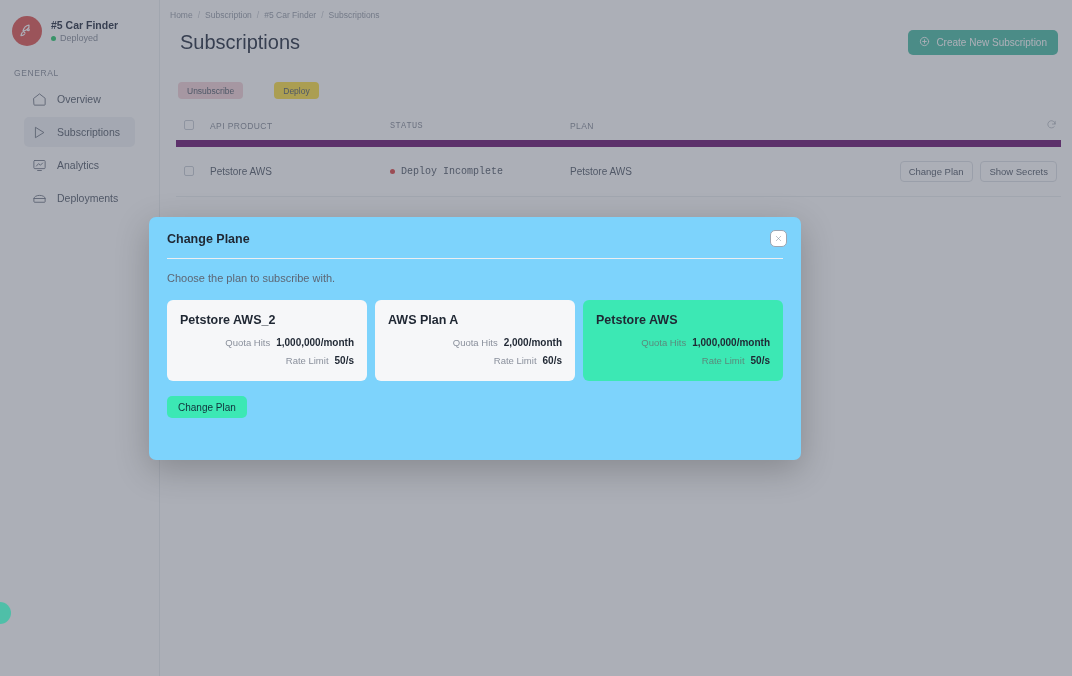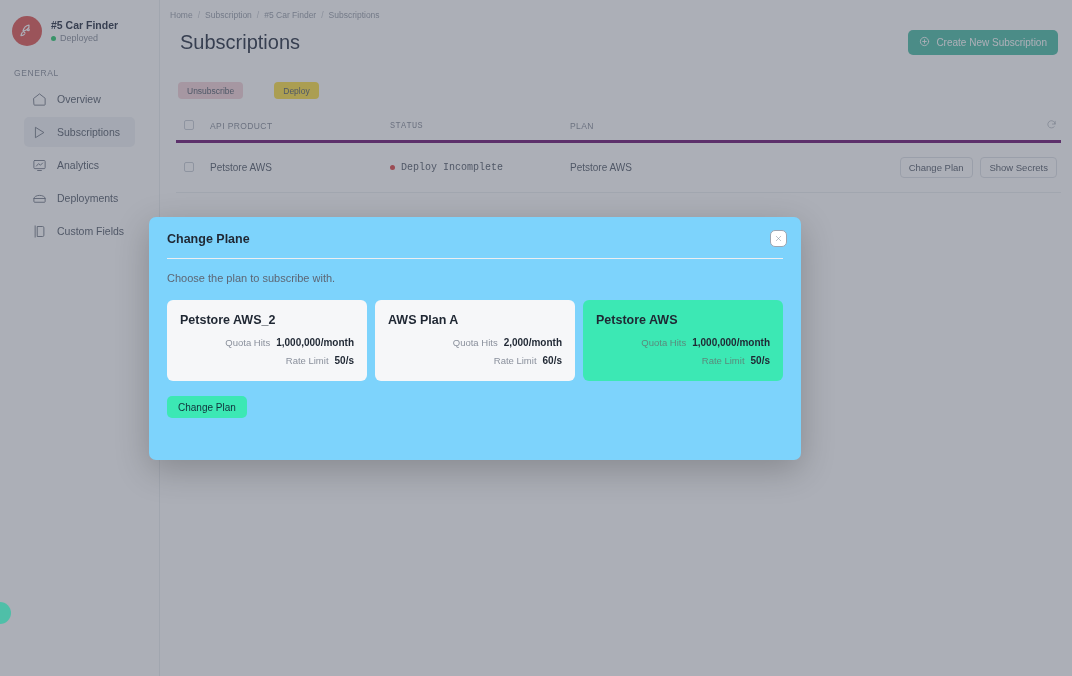--- a/index.html
+++ b/index.html
@@ -88,21 +88,21 @@
   }
   .pill-danger { background: #f4d4d9; color: #55606e; }
   .pill-teal { background: #fde047; color: #55606e; margin-left: 24px; }
 
   
   .table-wrap { margin: 12px 11px 0 16px; }
   .tbl { width: 100%; border-collapse: collapse; }
   .tbl thead th {
     font-size: 8.5px; color: #8a909c; font-weight: normal;
     letter-spacing: 0.4px; text-align: left;
-    padding: 7px 0 7px 0; border-bottom: 3px solid #701a75;
+    padding: 7px 0 7px 0; border-bottom: 7px solid #701a75;
     text-transform: uppercase;
   }
   .tbl tbody td {
     font-size: 10px; color: #59616e;
     padding: 14px 0; border-bottom: 1px solid #eceef1;
     vertical-align: middle;
   }
   .col-check { width: 34px; padding-left: 8px !important; }
   .col-product { width: 180px; }
   .col-status { width: 180px; font-family: Liberation Mono, monospace; }
@@ -230,29 +230,20 @@
       <div class="nav-item">
         <span class="nav-icon">
           <svg viewBox="0 0 24 24" stroke-linecap="round" stroke-linejoin="round">
               <path d="M3 12a9 5 0 0 1 18 0v5a1 1 0 0 1-1 1H4a1 1 0 0 1-1-1z"></path>
               <path d="M3 12h18"></path>
             </svg>
         </span>
         <span class="nav-label">Deployments</span>
       </div>
 
-      <div class="nav-item">
-        <span class="nav-icon">
-          <svg viewBox="0 0 24 24" stroke-linecap="round" stroke-linejoin="round">
-              <path d="M5 3v18"></path>
-              <path d="M9 4h8a2 2 0 0 1 2 2v12a2 2 0 0 1-2 2H9z"></path>
-            </svg>
-        </span>
-        <span class="nav-label">Custom Fields</span>
-      </div>
 
     </nav>
   </aside>
 
   <section class="main">
 
     <div class="breadcrumb">
       <span class="crumb">Home</span>
       <span class="sep">/</span>
       <span class="crumb">Subscription</span>

